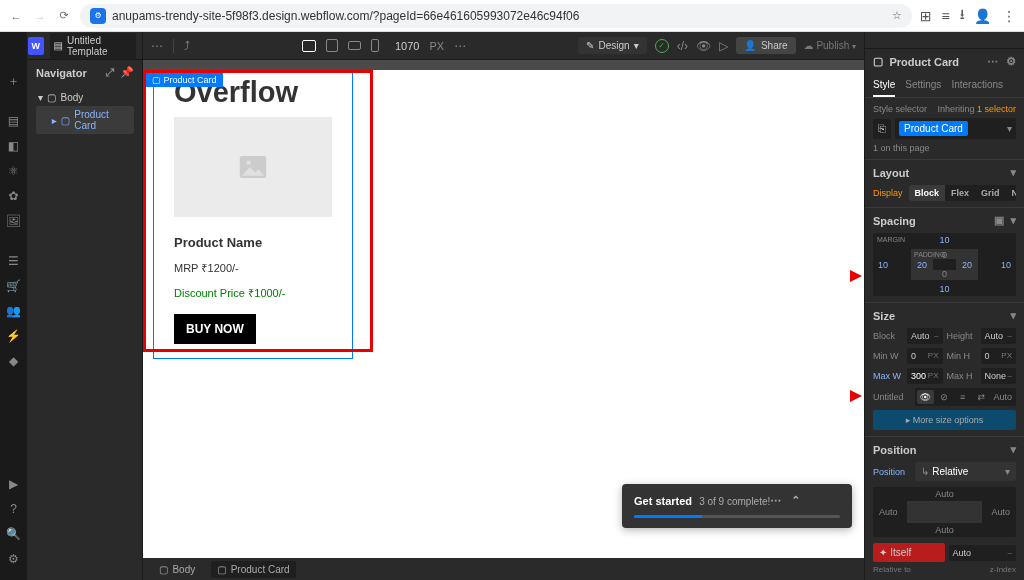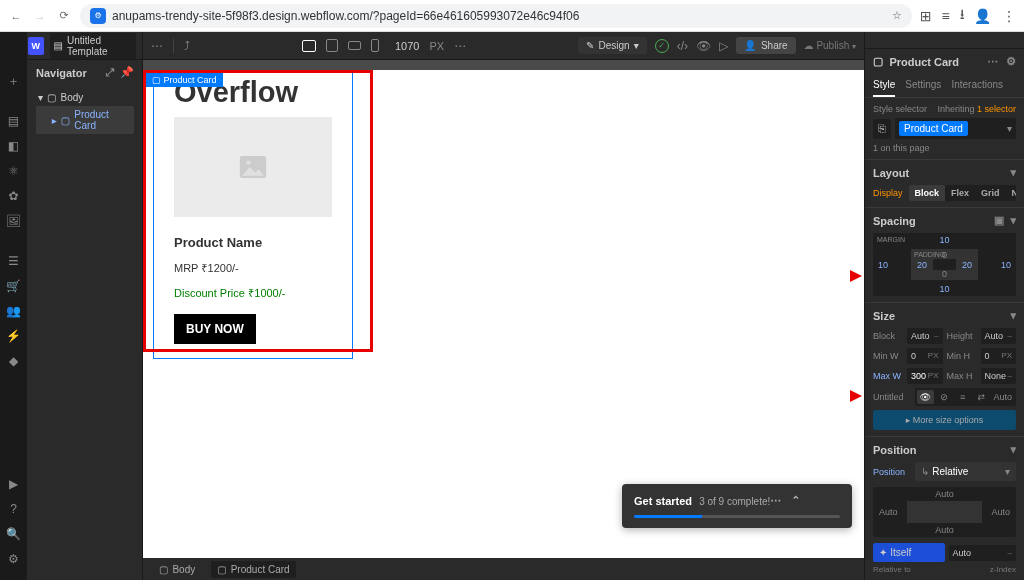--- a/index.html
+++ b/index.html
@@ -433,21 +433,21 @@
         </div>
       </div>
       <div class="pos-grid">
           <span style="position:absolute;top:2px;left:50%;transform:translateX(-50%);">Auto</span>
           <span style="position:absolute;bottom:2px;left:50%;transform:translateX(-50%);">Auto</span>
           <span style="position:absolute;left:6px;top:50%;transform:translateY(-50%);">Auto</span>
           <span style="position:absolute;right:6px;top:50%;transform:translateY(-50%);">Auto</span>
           <div style="position:absolute;left:34px;right:34px;top:14px;bottom:14px;background:#333;"></div>
       </div>
       <div class="size-row" style="margin-top:6px;">
-          <div class="pos-sel" style="background:#1d4ed8;color:#ccc">
+          <div class="pos-sel" style="background:#b91c1c;color:#ccc">
               <span>✦ <span>Itself</span></span>
           </div>
           <div class="size-inp" style="width:40px">
             <span>Auto</span>
             <span class="size-unit">–</span>
           </div>
       </div>
       <div class="rp-sec-row" style="font-size:8px;color:#777;margin-top:3px;">
           <span>Relative to</span>
           <span>z-Index</span>

